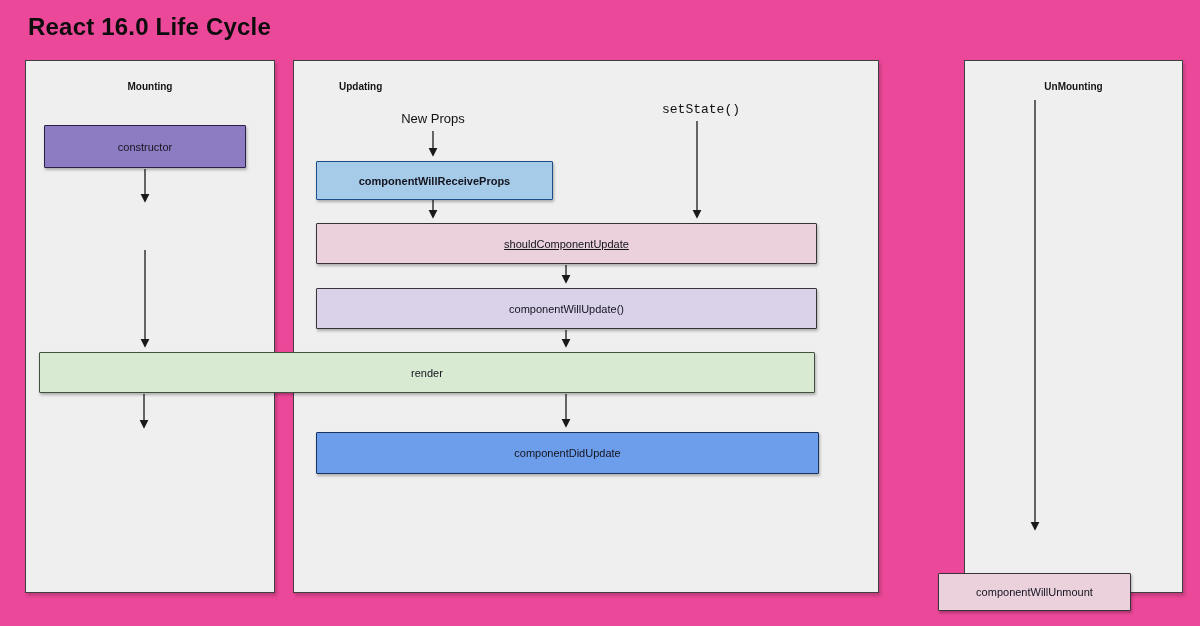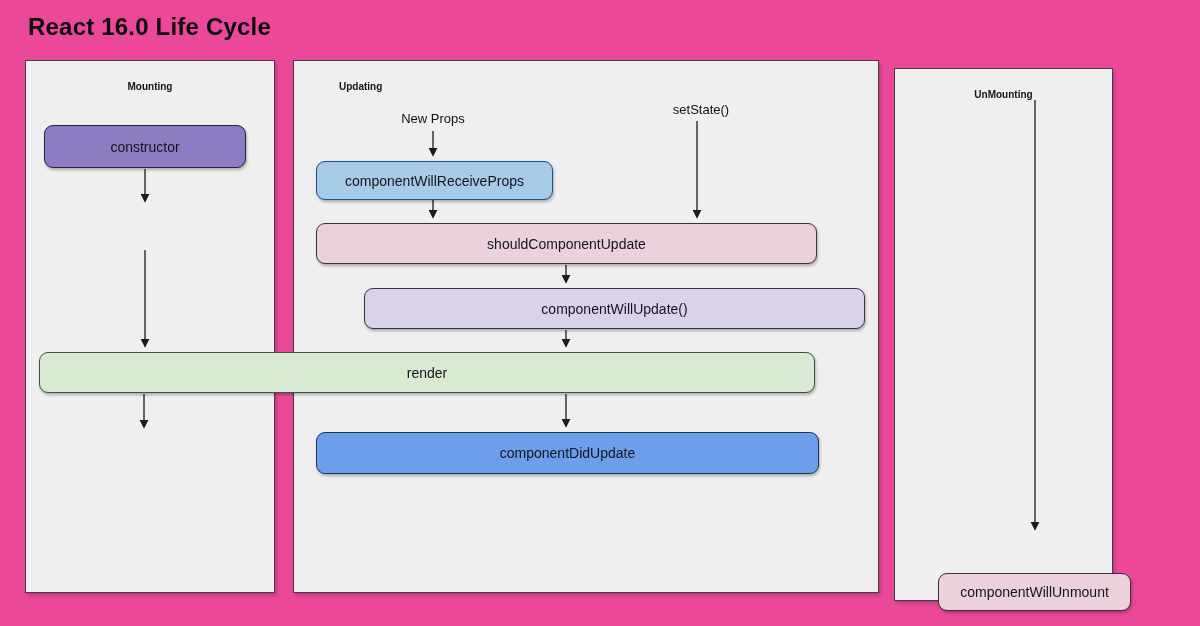--- a/index.html
+++ b/index.html
@@ -27,21 +27,21 @@
   .panel {
     position: absolute;
     top: 60px;
     height: 533px;
     background: #efefef;
     border: 1px solid #3f3f3f;
     box-shadow: 2px 3px 3px rgba(0,0,0,0.18);
   }
   .panel-mounting   { left: 25px;  width: 250px; }
   .panel-updating   { left: 293px; width: 586px; }
-  .panel-unmounting { left: 894px; width: 219px; margin-top: 8px; }
+  .panel-unmounting { left: 964px; width: 219px; }
 
   .panel-header {
     position: absolute;
     top: 20px;
     width: 100%;
     text-align: center;
     font-size: 10px;
     font-weight: 700;
     color: #141414;
   }
@@ -50,22 +50,22 @@
     left: 45px;
     text-align: center;
   }
 
   .node {
     position: absolute;
     display: flex;
     align-items: center;
     justify-content: center;
     border: 1.5px solid #26262e;
-    border-radius: 9px;
-    font-size: 14px;
+    border-radius: 1px;
+    font-size: 11px;
     color: #14141f;
     box-shadow: 1px 2px 3px rgba(0,0,0,0.28);
     z-index: 3;
   }
   .node-constructor            { left: 44px;  top: 125px; width: 202px; height: 43px; border-color: #2b2147; }
   .node-will-mount             { left: 44px;  top: 208px; width: 202px; height: 42px; border-color: #14365a; }
   .node-did-mount              { left: 44px;  top: 433px; width: 202px; height: 43px; border-color: #14365a; }
   .node-render                 { left: 39px;  top: 352px; width: 776px; height: 41px; border-color: #41503f; }
   .node-will-receive-props     { left: 316px; top: 161px; width: 237px; height: 39px; border-color: #1c4e89; }
   .node-should-update          { left: 316px; top: 223px; width: 501px; height: 41px; border-color: #38333a; }
@@ -75,21 +75,21 @@
 
   .flow-label {
     position: absolute;
     width: 120px;
     text-align: center;
     font-size: 13px;
     color: #111111;
     z-index: 2;
   }
   .label-new-props { left: 373px; top: 111px; }
-  .label-set-state { left: 641px; top: 102px; }
+  .label-set-state { left: 641px; top: 102px; font-family: Liberation Mono, monospace; }
 
   .arrow-layer {
     position: absolute;
     left: 0; top: 0;
     width: 1200px;
     height: 626px;
     z-index: 2;
     pointer-events: none;
   }
 </style>
@@ -133,25 +133,25 @@
       <line x1="566" y1="330" x2="566" y2="346" marker-end="url(#ah)"></line>
       <line x1="566" y1="394" x2="566" y2="426" marker-end="url(#ah)"></line>
       <line x1="1035" y1="100" x2="1035" y2="529" marker-end="url(#ah)"></line>
     </g>
   </svg>
 
   <div class="node node-constructor" style="background-color: rgb(142, 124, 195);">constructor</div>
 
 
 
-  <div class="node node-will-receive-props" style="background-color: rgb(166, 203, 232);">componentWillReceiveProps</div>
+  <div class="node node-will-receive-props" style="background-color: rgb(166, 203, 232); font-weight: bold;">componentWillReceiveProps</div>
 
-  <div class="node node-should-update" style="background-color: rgb(234, 209, 220);">shouldComponentUpdate</div>
+  <div class="node node-should-update" style="background-color: rgb(234, 209, 220); text-decoration: underline;">shouldComponentUpdate</div>
 
-  <div class="node node-will-update" style="background-color: rgb(217, 210, 233); margin-left: 48px;">componentWillUpdate()</div>
+  <div class="node node-will-update" style="background-color: rgb(217, 210, 233);">componentWillUpdate()</div>
 
   <div class="node node-render" style="background-color: rgb(217, 234, 211);">render</div>
 
   <div class="node node-did-update" style="background-color: rgb(109, 158, 235);">componentDidUpdate</div>
 
   <div class="node node-will-unmount" style="background-color: rgb(234, 209, 220); margin-top: 38px;">componentWillUnmount</div>
 
 </div>
 
 </body></html>

